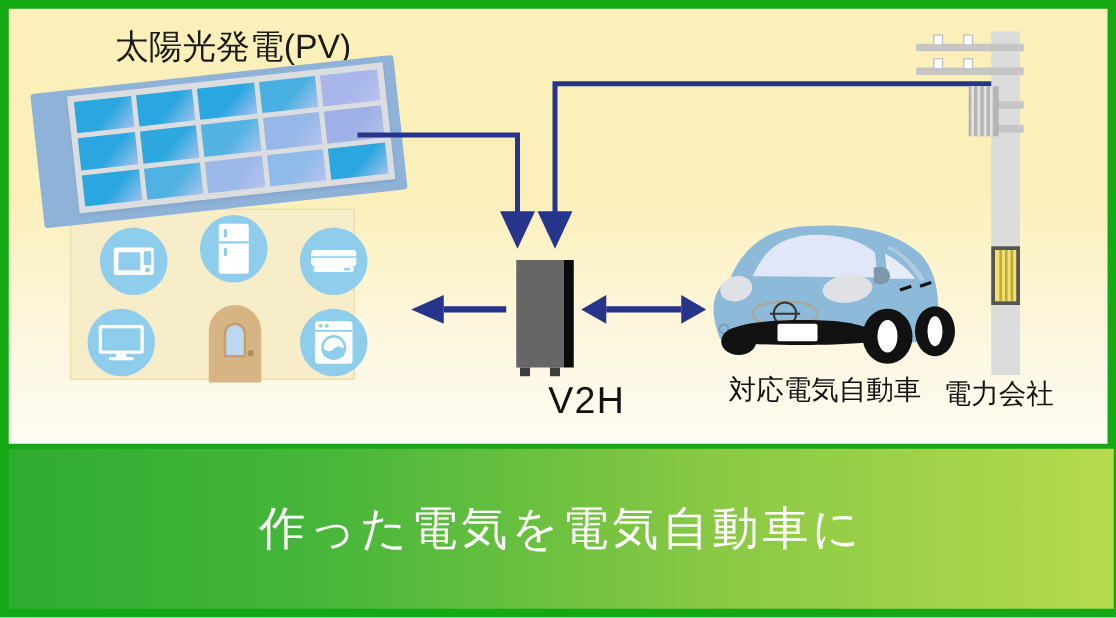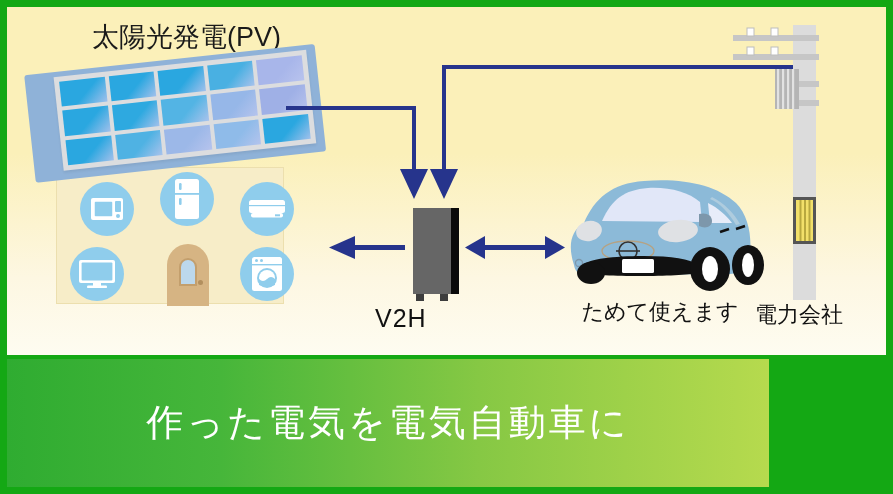--- a/index.html
+++ b/index.html
@@ -148,22 +148,22 @@
     top: 86px;
     width: 8px;
     height: 7px;
     background: #3d3d3d;
   }
   #v2h-label {
     position: absolute;
     left: 368px;
     top: 297px;
     width: 125px;
-    text-align: left;
-    font-size: 25px;
+    text-align: right;
+    font-size: 30px;
     color: #111;
     letter-spacing: 1px;
   }
   
   #ev-label {
     position: absolute;
     left: 553px;
     top: 293px;
     width: 200px;
     text-align: center;
@@ -178,21 +178,21 @@
     width: 140px;
     text-align: left;
     font-size: 22px;
     color: #111;
   }
   
   #banner {
     position: absolute;
     left: 7px;
     top: 359px;
-    width: 762px;
+    width: 884px;
     height: 128px;
     background: linear-gradient(to right, #2fac31 0%, #46b63a 28%, #86c844 62%, #b6da4e 100%);
     display: flex;
     align-items: center;
     justify-content: center;
   }
   .banner-line {
     color: #ffffff;
     font-size: 37px;
     letter-spacing: 3px;
@@ -340,21 +340,21 @@
       <path d="M176,60 l9,-3" stroke="#111" stroke-width="2.6" fill="none"></path>
 
       <ellipse cx="150" cy="100" rx="20" ry="22" fill="#111111"></ellipse>
       <ellipse cx="150" cy="100" rx="8" ry="13" fill="#ffffff"></ellipse>
       <ellipse cx="188" cy="96" rx="16" ry="20" fill="#111111"></ellipse>
       <ellipse cx="188" cy="96" rx="6" ry="12" fill="#ffffff"></ellipse>
       <ellipse cx="31" cy="104" rx="14" ry="11" fill="#111111"></ellipse>
     </svg>
 
     <div id="ev-label">
-      <div>ためて使えます</div>
+      <div>対応電気自動車</div>
     </div>
 
     <svg style="position:absolute;left:712px;top:0px;" width="170" height="300" viewBox="0 0 170 300">
 
       <rect x="74" y="18" width="23" height="275" fill="#dcdcdc"></rect>
 
       <rect x="14" y="28" width="86" height="6" fill="#c6c6c6"></rect>
       <rect x="14" y="47" width="86" height="6" fill="#c6c6c6"></rect>
 
       <rect x="28" y="21" width="7" height="8" fill="#ffffff" stroke="#bdbdbd" stroke-width="1"></rect>

